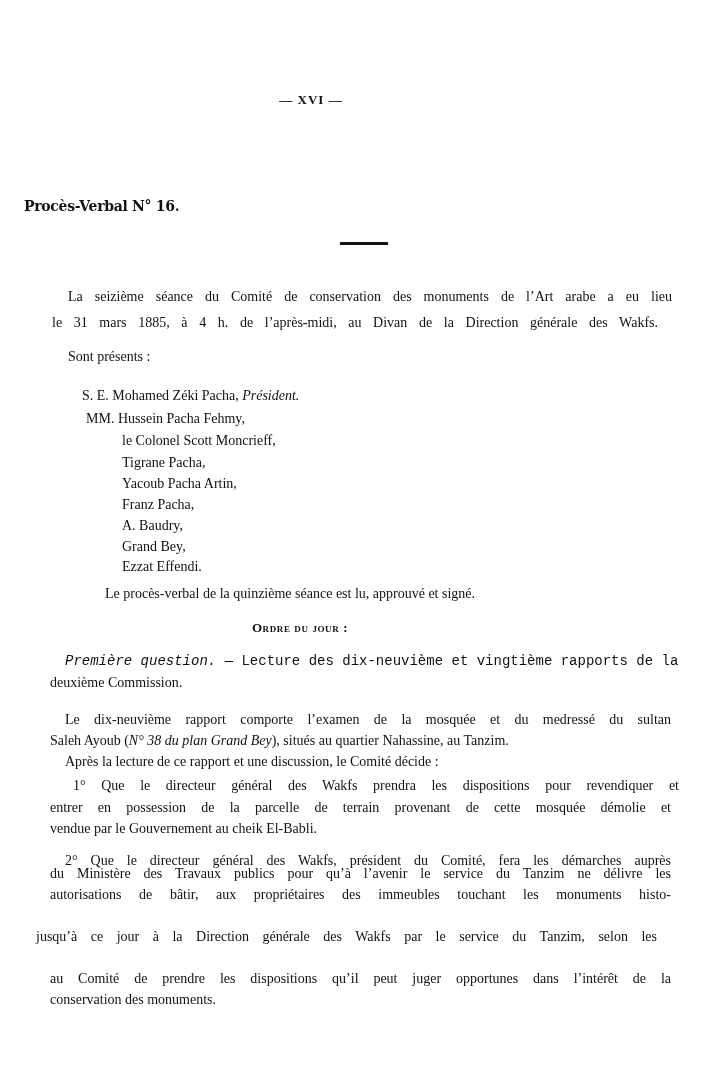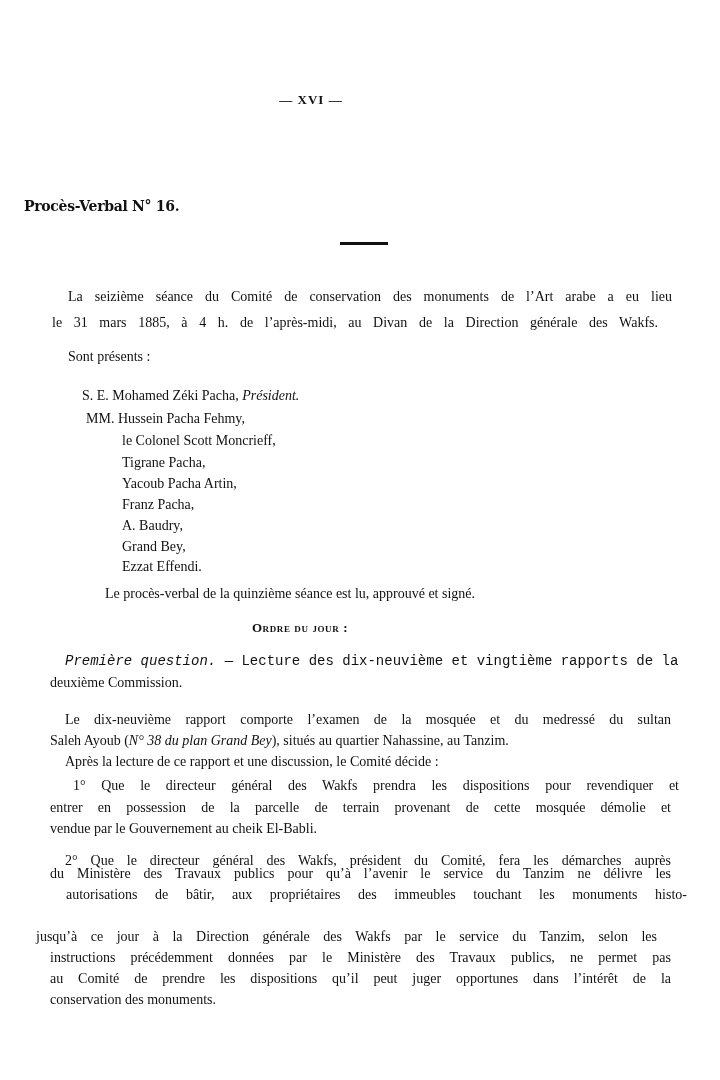--- a/index.html
+++ b/index.html
@@ -63,19 +63,18 @@
     <span>Saleh Ayoub (</span><span class="it">N° 38 du plan Grand Bey</span><span>), situés au quartier Nahassine, au Tanzim.</span>
   </div>
   <div class="line" style="top:753px; left:65px;">Après la lecture de ce rapport et une discussion, le Comité décide :</div>
 
   <div class="line just" style="top:777px; left:65px; width:606px;margin-left:8px;">1° Que le directeur général des Wakfs prendra les dispositions pour revendiquer et</div>
   <div class="line just" style="top:799px; left:50px; width:621px;">entrer en possession de la parcelle de terrain provenant de cette mosquée démolie et</div>
   <div class="line" style="top:820px; left:50px;">vendue par le Gouvernement au cheik El-Babli.</div>
 
   <div class="line just" style="top:844px; left:65px; width:606px;margin-top:8px;">2° Que le directeur général des Wakfs, président du Comité, fera les démarches auprès</div>
   <div class="line just" style="top:865px; left:50px; width:621px;">du Ministère des Travaux publics pour qu’à l’avenir le service du Tanzim ne délivre les</div>
-  <div class="line just" style="top:886px; left:66px; width:621px;">autorisations de bâtir, aux propriétaires des immeubles touchant les monuments histo-</div>
+  <div class="line just" style="top:886px; left:50px; width:621px;">autorisations de bâtir, aux propriétaires des immeubles touchant les monuments histo-</div>
   <div class="line just" style="top:928px; left:36px; width:621px;">jusqu’à ce jour à la Direction générale des Wakfs par le service du Tanzim, selon les</div>
-  <div class="line just" style="top:949px; left:50px; width:621px;">instructions précédemment données par le Ministère des Travaux publics, ne permet pas</div>
   <div class="line just" style="top:970px; left:50px; width:621px;">au Comité de prendre les dispositions qu’il peut juger opportunes dans l’intérêt de la</div>
   <div class="line" style="top:991px; left:50px;">conservation des monuments.</div>
 
 </div>
 
 </body></html>

